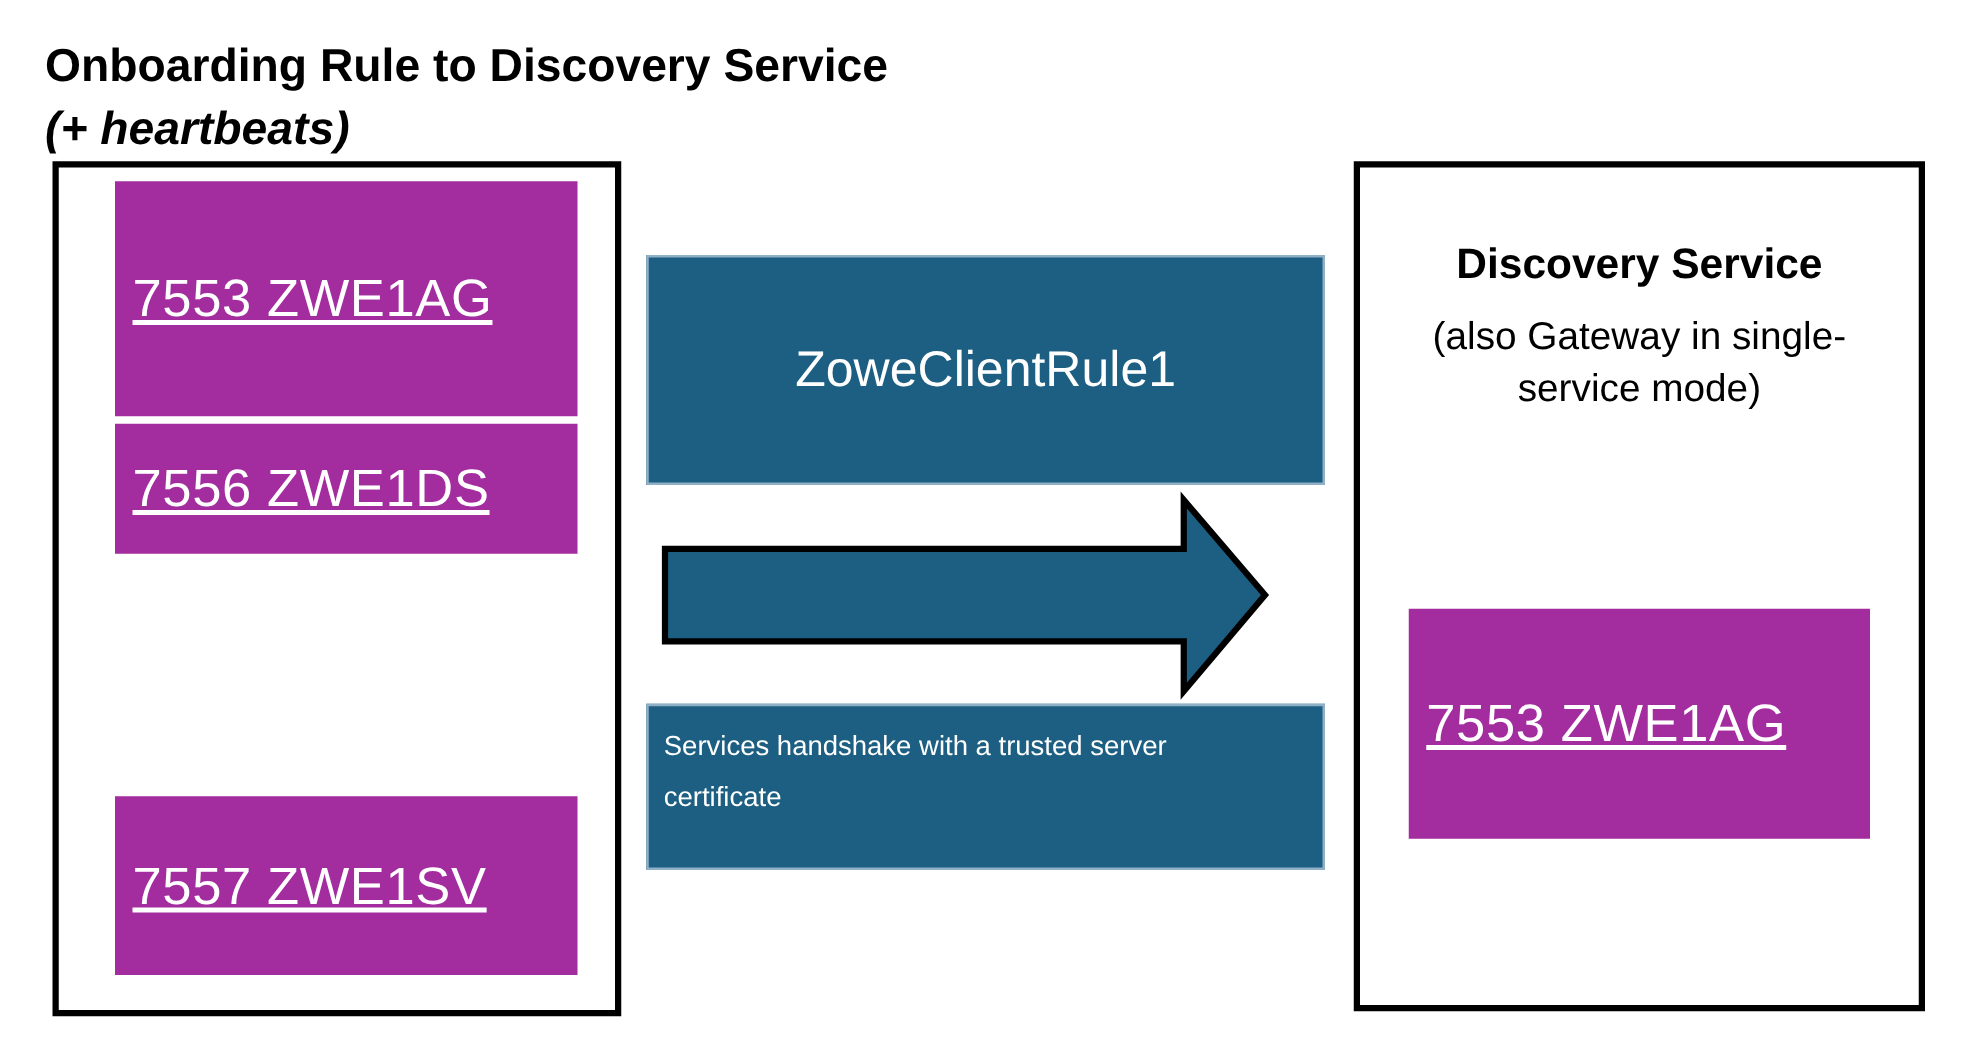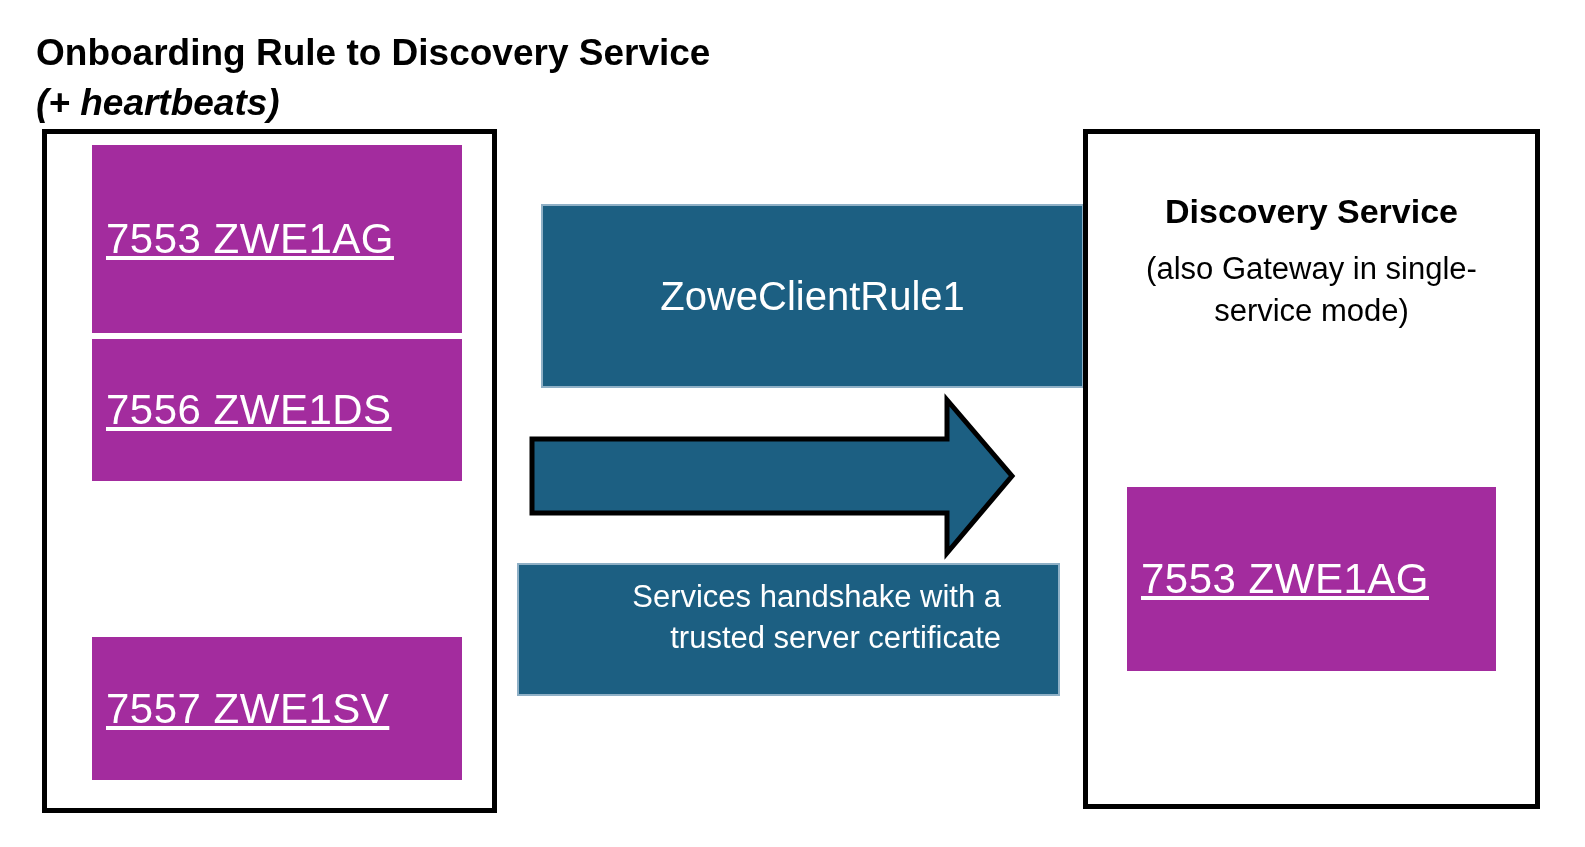--- a/index.html
+++ b/index.html
@@ -52,21 +52,21 @@
     color: var(--text-light);
     font-size: 42px;
     display: flex;
     align-items: center;
     padding-left: 14px;
     letter-spacing: 0.5px;
     text-decoration: underline;
   }
   .left-panel .service-box { left: 45px; width: 370px; }
   .svc-0 { top: 11px;  height: 188px; }
-  .svc-1 { top: 205px; height: 142px; }
+  .svc-1 { top: 205px; height: 104px; }
   .svc-2 { top: 355px; height: 143px; }
   .svc-3 { top: 503px; height: 143px; align-items: center; }
 
   .right-panel .service-box {
     left: 39px; top: 353px; width: 369px; height: 184px;
   }
 
   
   .right-heading {
     position: absolute;
@@ -93,28 +93,26 @@
     background: var(--teal);
     border: 2px solid #8FB0C6;
     color: var(--text-light);
   }
   .rule-box {
     left: 517px; top: 204px; width: 543px; height: 184px;
     display: flex;
     align-items: center;
     justify-content: center;
     font-size: 40px;
-    margin-left: 24px;
   }
   .handshake-box {
     left: 517px; top: 563px; width: 543px; height: 133px;
-    font-size: 31px;
+    font-size: 22px;
     line-height: 41px;
     padding: 11px 0 0 12px;
-    text-align: right;
   }
   .handshake-box .note-text { max-width: 470px; display: block; }
 
   
   .arrow-svg {
     position: absolute;
     left: 525px;
     top: 393px;
     width: 492px;
     height: 168px;

